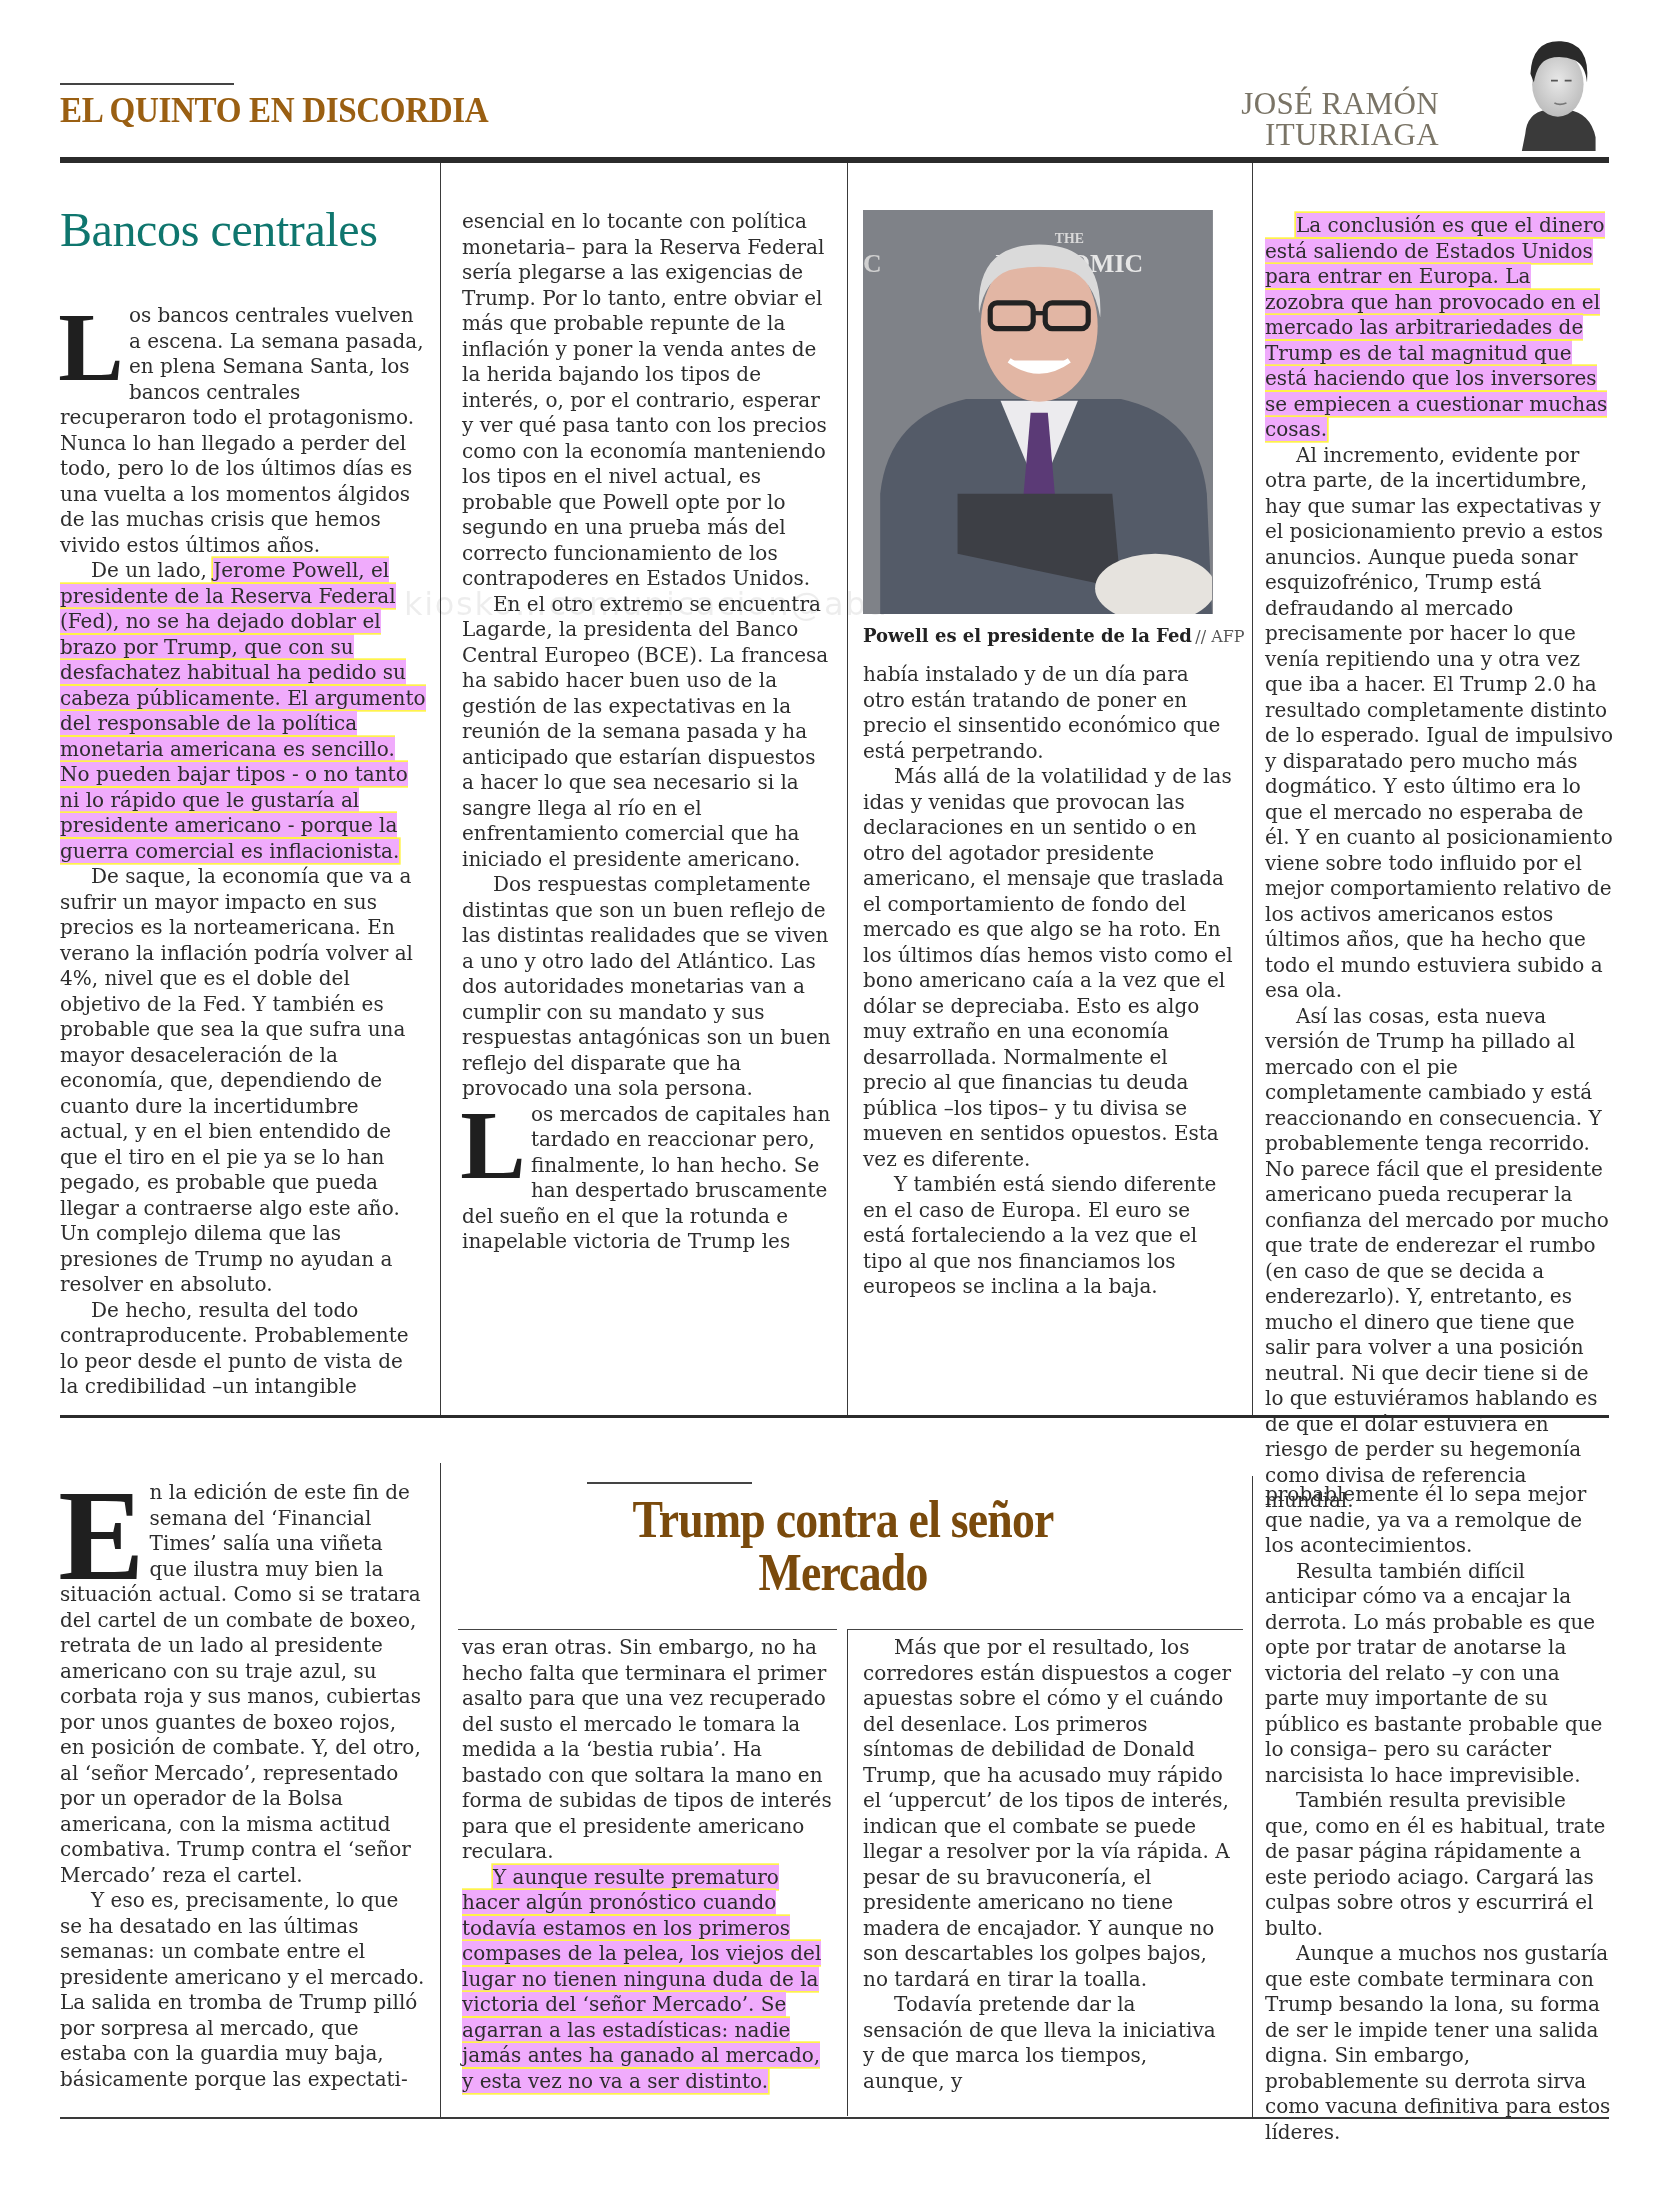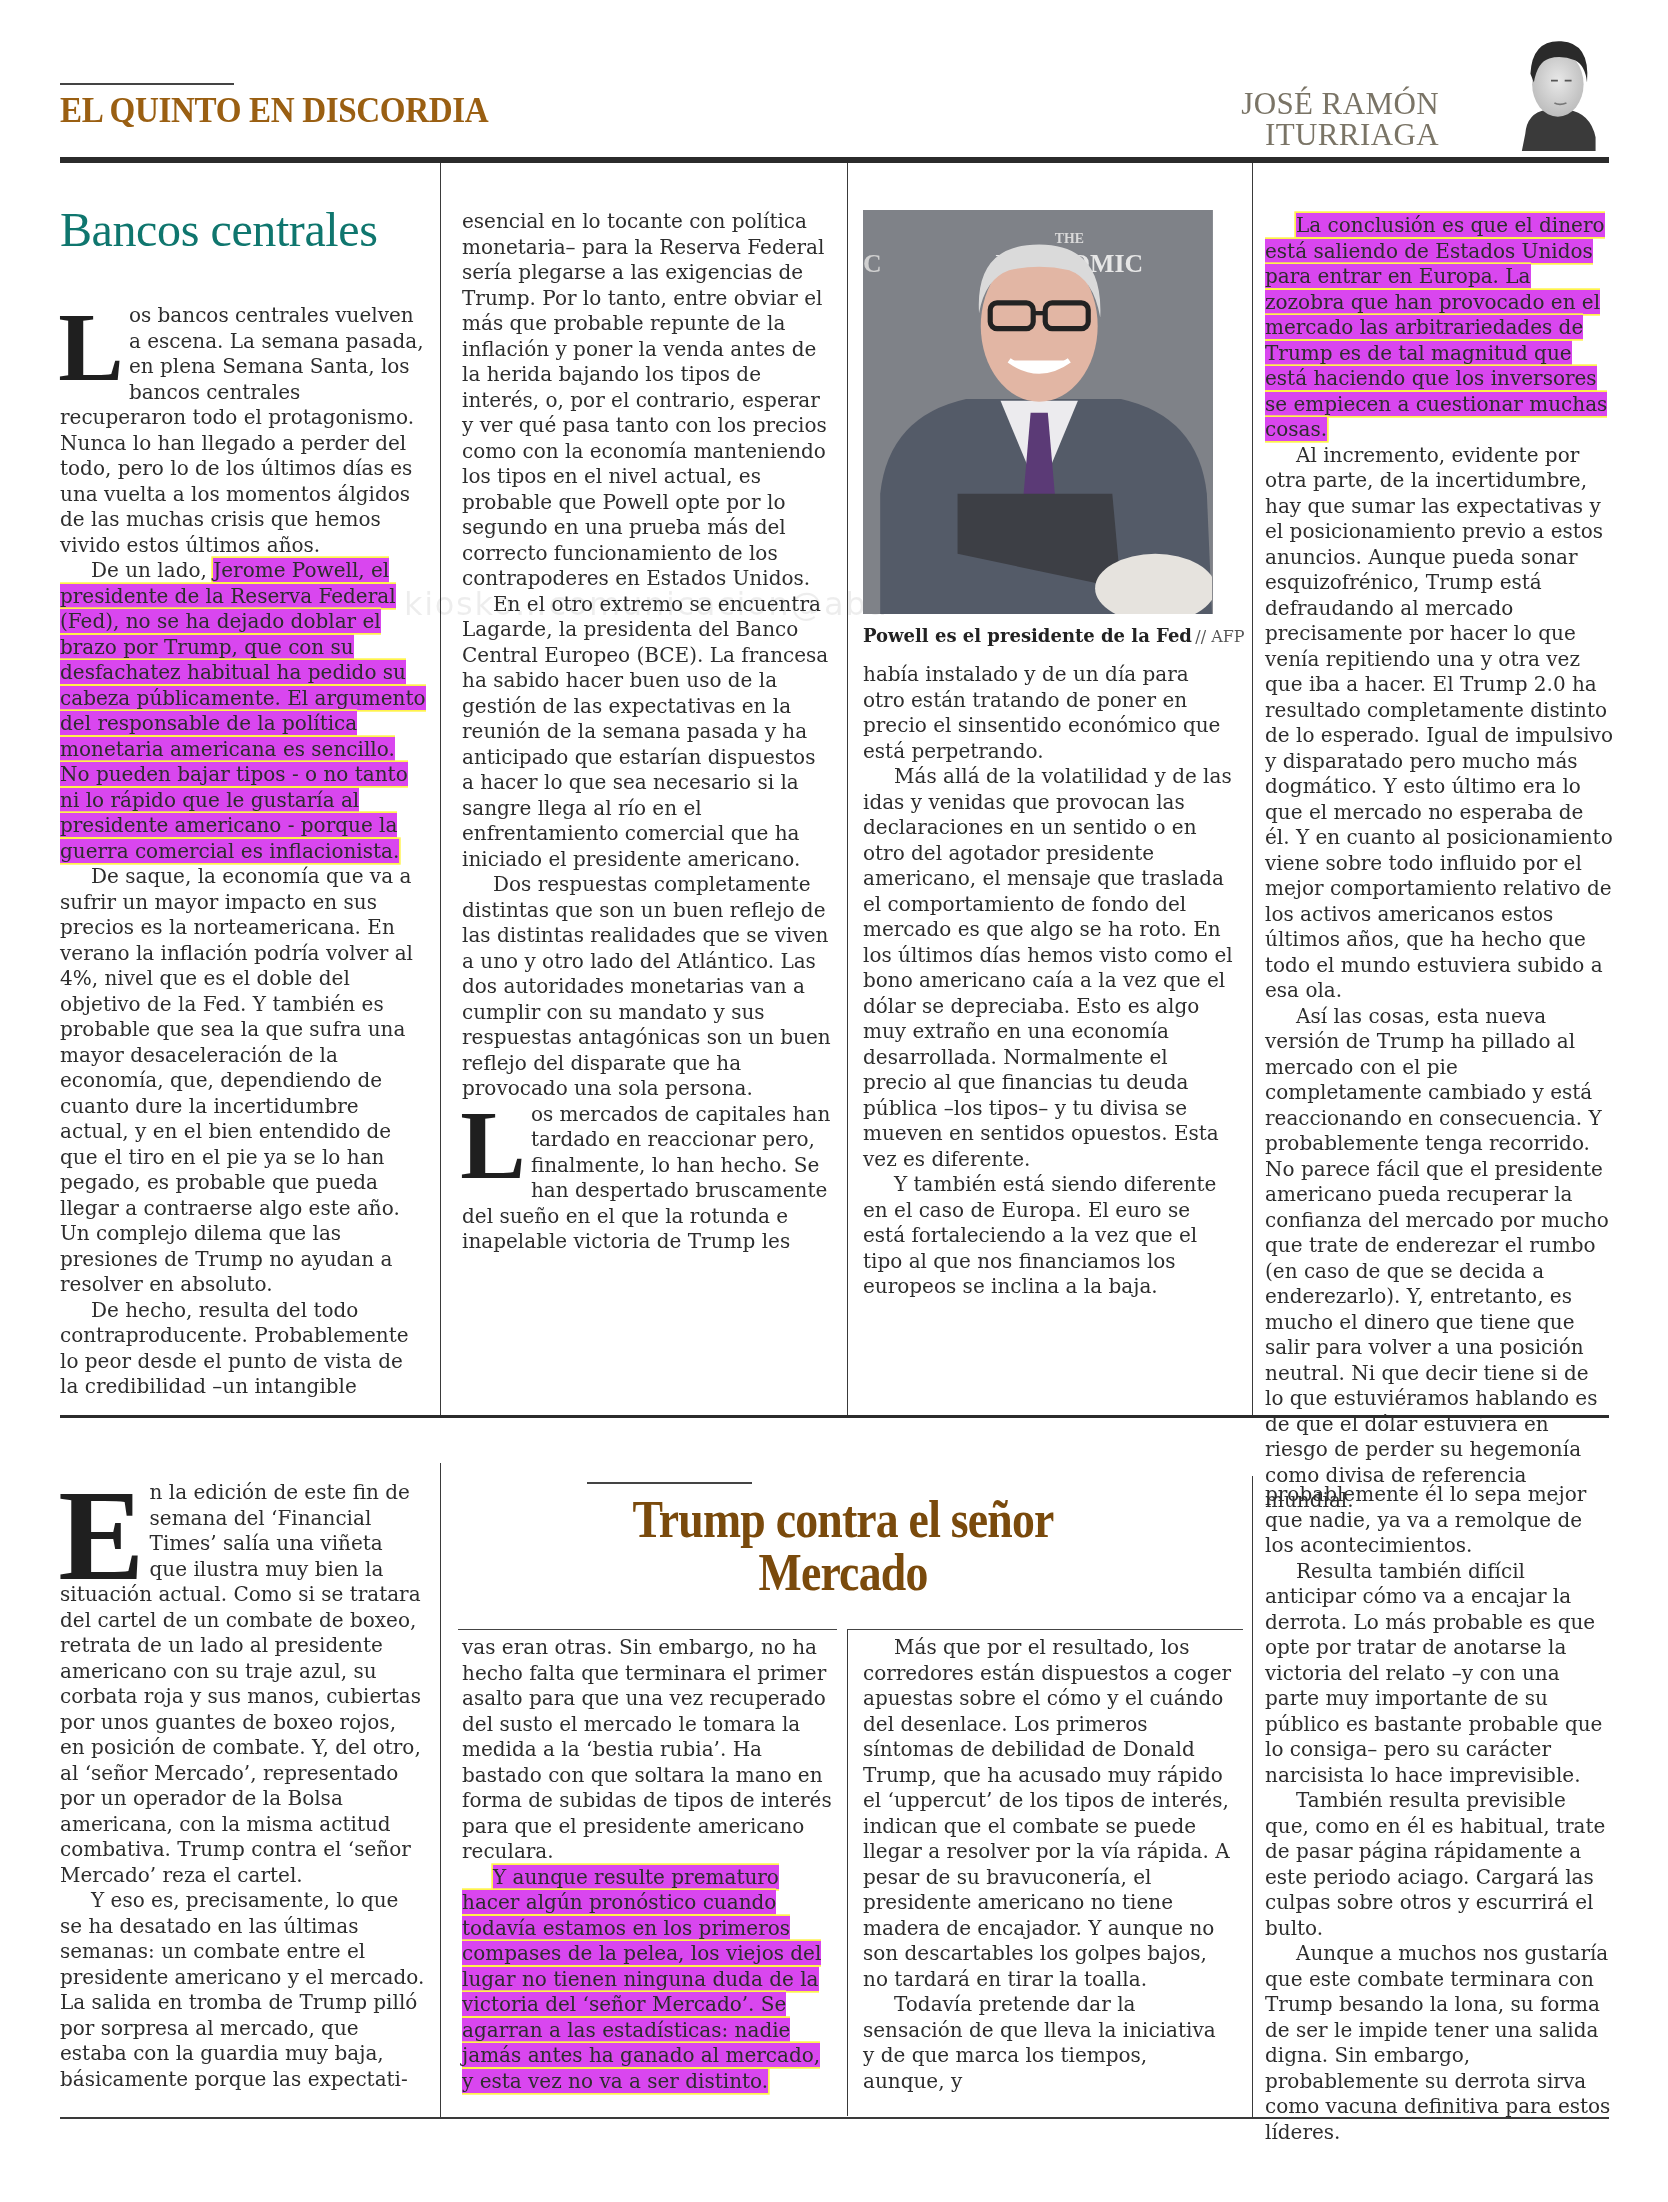--- a/index.html
+++ b/index.html
@@ -10,21 +10,21 @@
   .section-title { position: absolute; left: 60px; top: 89px; font-family: "Liberation Serif", serif; font-weight: bold; font-size: 36px; letter-spacing: -0.4px; color: #9a5f12; transform: scaleX(0.92); transform-origin: left top; }
   .author-name { position: absolute; right: 229px; top: 88px; text-align: right; font-family: "Liberation Serif", serif; font-size: 31px; line-height: 31px; color: #7a7466; letter-spacing: 0.4px; }
   .author-photo { position: absolute; left: 1501px; top: 31px; width: 112px; height: 120px; }
   .header-rule { position: absolute; left: 60px; top: 157px; width: 1549px; height: 6px; background: #2b2b2b; }
 
   .col-divider { position: absolute; width: 1.3px; background: #3a3a3a; }
 
   .col { position: absolute; font-size: 20px; line-height: 25.5px; color: #2d2d2d; text-align: left; }
   .col p { margin: 0; text-indent: 31px; }
   .col p.noindent { text-indent: 0; }
-  .hl { background: #d946ef; box-shadow: 0 0 0 1.7px #fff34a; }
+  .hl { background: #f0abfc; box-shadow: 0 0 0 1.7px #fff34a; }
 
   .subhead { font-family: "Liberation Serif", serif; font-weight: normal; font-size: 48px; line-height: 50px; color: #0f766e; margin-bottom: 48px; letter-spacing: -0.4px; }
   .dropcap { float: left; font-family: "Liberation Serif", serif; font-size: 98px; line-height: 71px; padding-top: 8.6px; margin-right: 5.2px; margin-left: -1.7px; color: #1f1f1f; font-weight: bold; }
 
   .photo { position: absolute; left: 863px; top: 210px; width: 350px; height: 404px; overflow: hidden; background: linear-gradient(180deg,#8a8d93 0%,#7d8086 60%,#8a8b90 100%); }
   .caption { position: absolute; left: 863px; top: 625px; font-size: 18px; font-weight: bold; color: #222; font-family: "DejaVu Serif", serif; }
   .caption .credit { font-weight: normal; font-size: 16px; color: #555; margin-left: 3.4px; }
 
   .mid-rule { position: absolute; left: 60px; top: 1415px; width: 1549px; height: 3.4px; background: #2b2b2b; }
 

